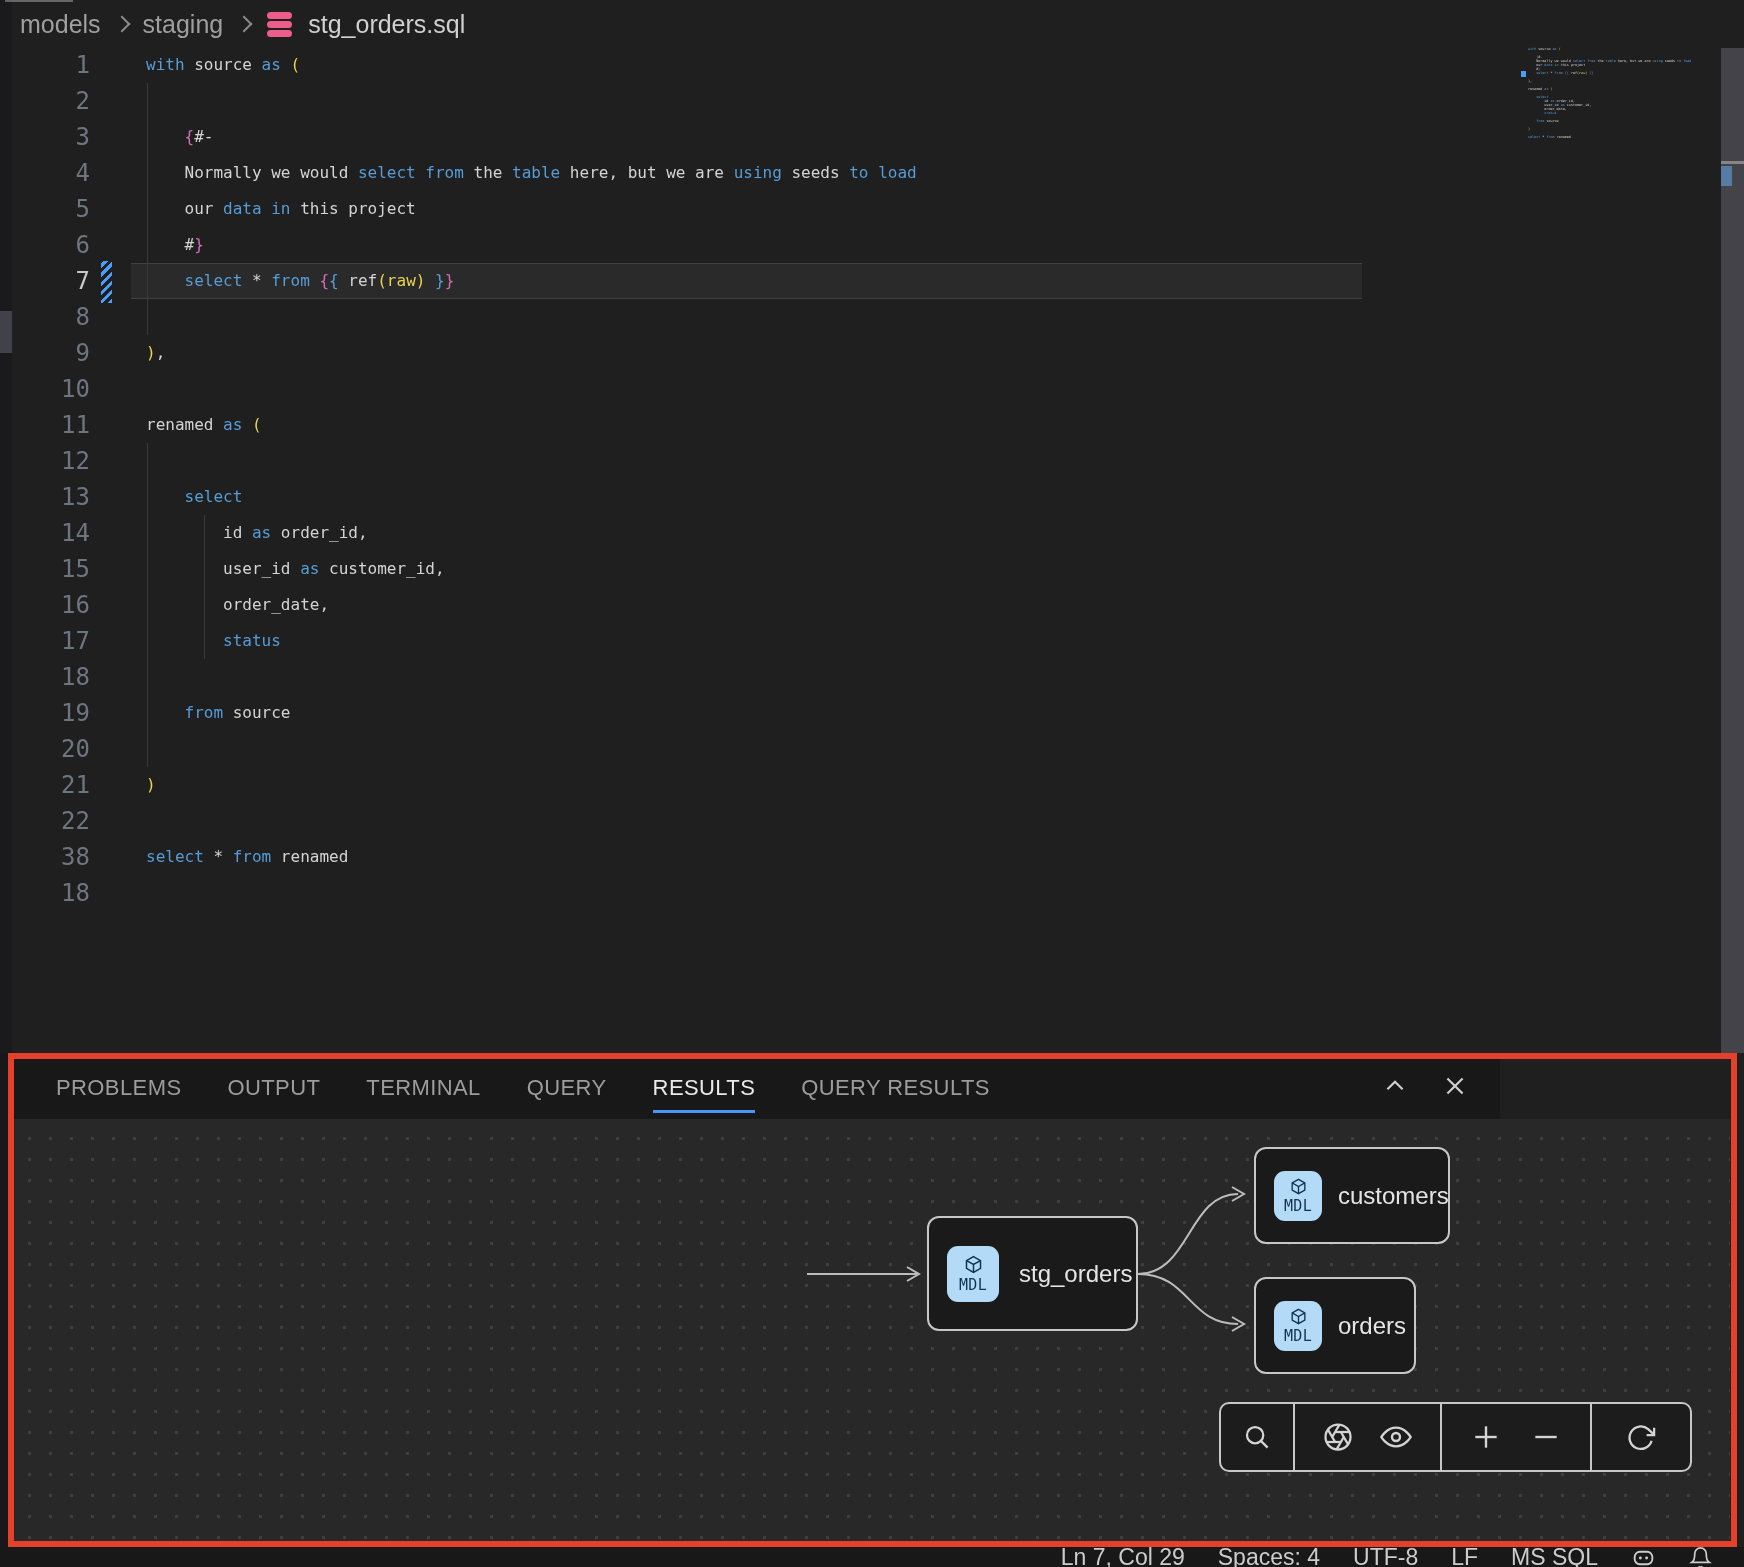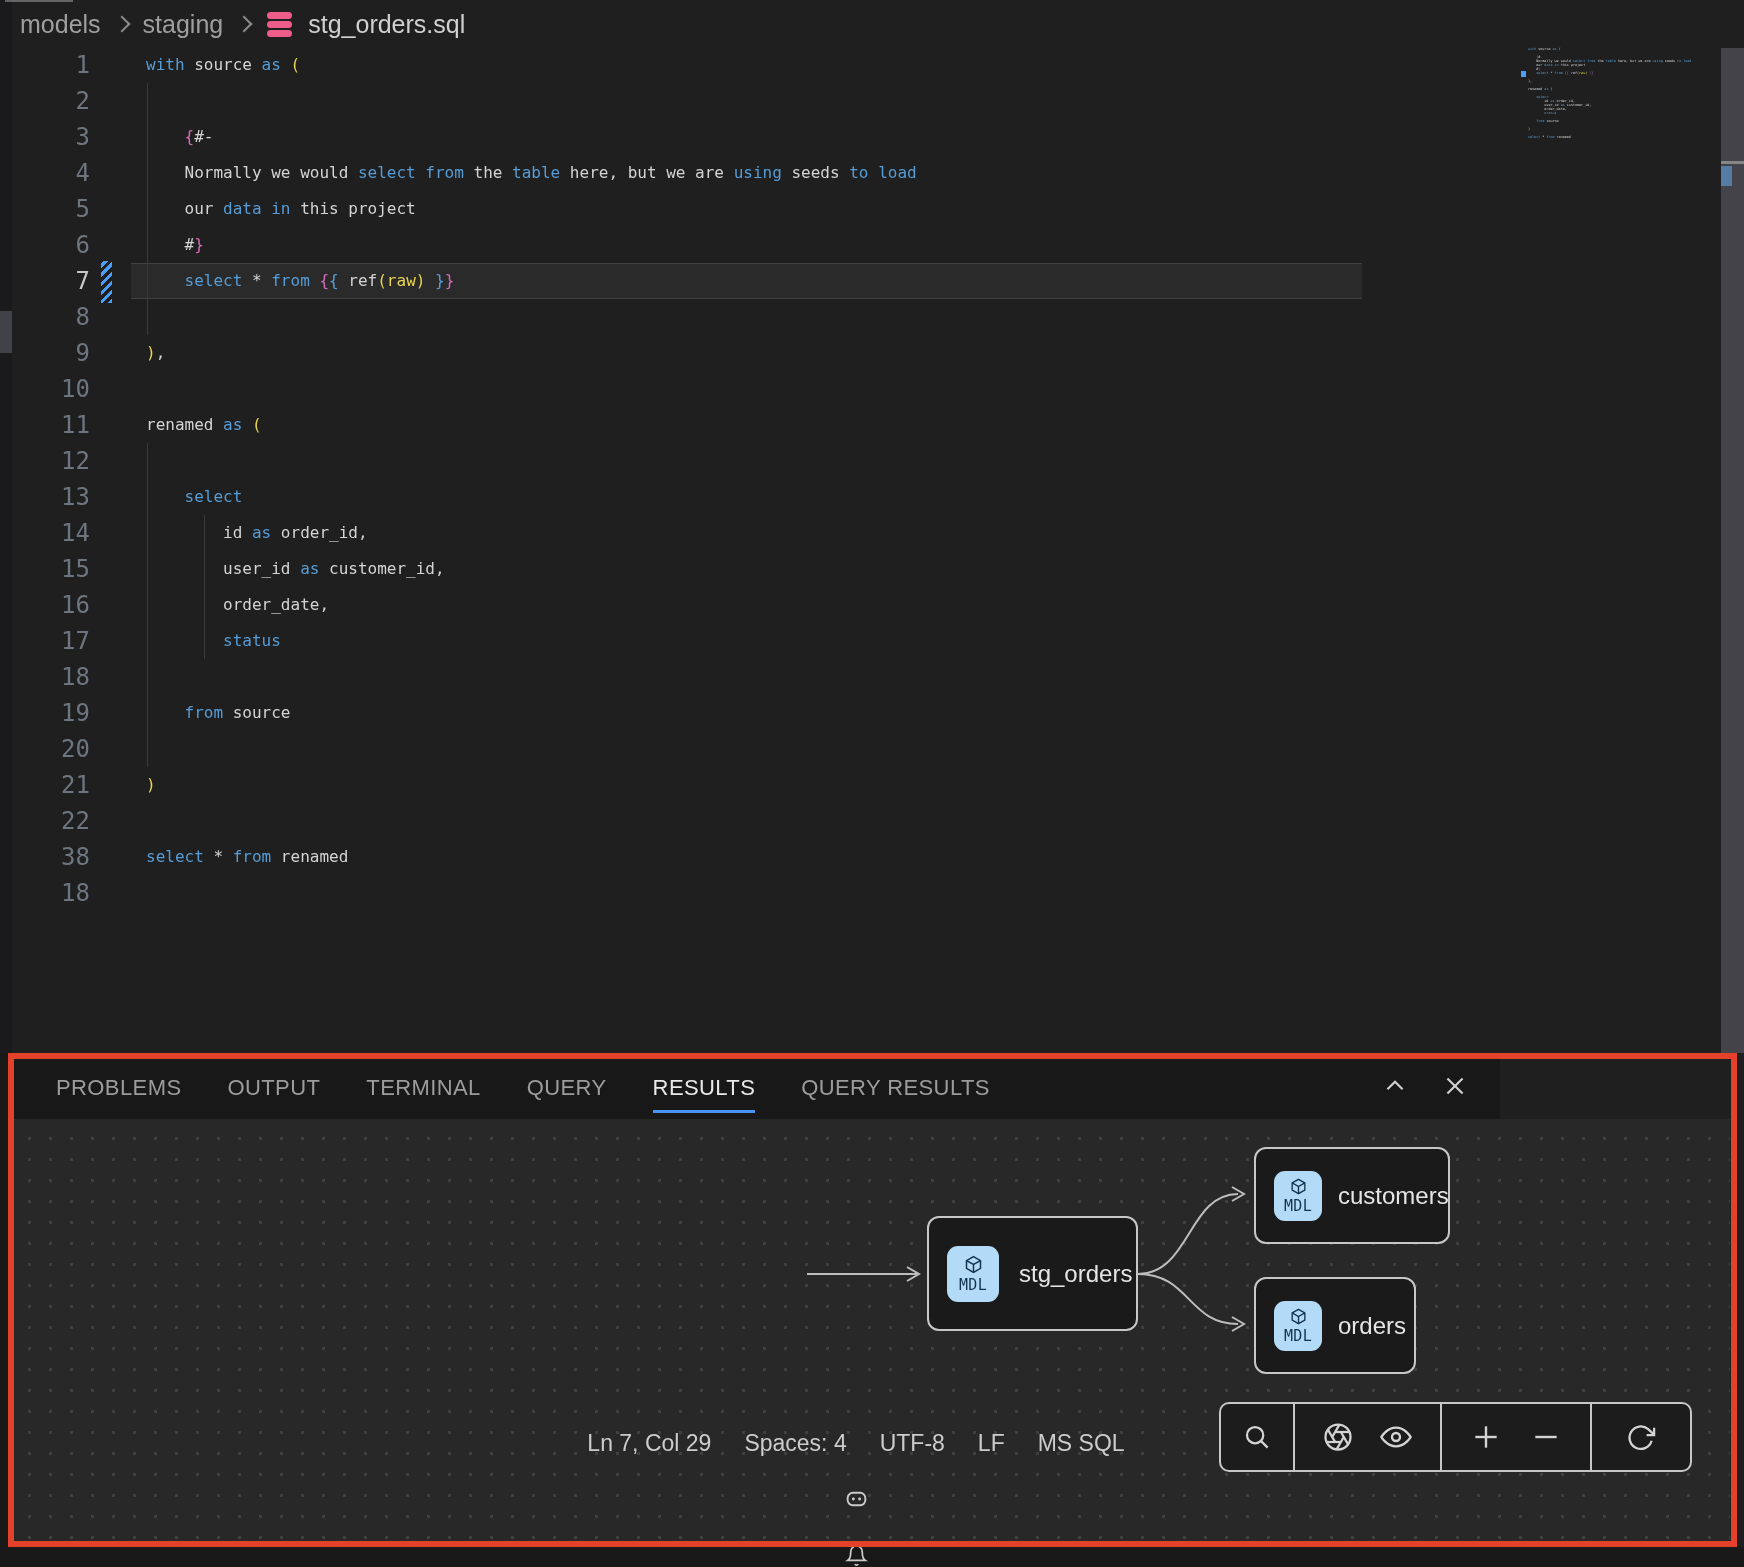--- a/index.html
+++ b/index.html
@@ -81,21 +81,21 @@
   .tb-cell:last-child{border-right:none;flex:1;}
   .tb-c1{width:72px;}.tb-c2{width:145px;}.tb-c3{width:148px;}
   .tb-btn{display:flex;align-items:center;justify-content:center;cursor:default;}
 
   #annotation{position:absolute;left:8px;top:1053px;width:1729px;height:494px;
               border:6px solid #e5402a;box-sizing:border-box;pointer-events:none;z-index:50;}
 
   
   #status-bar{position:absolute;left:0;top:1547px;width:1744px;height:20px;background:#181818;
               display:flex;justify-content:flex-end;align-items:center;gap:33px;
-              padding-right:32px;box-sizing:border-box;color:#cccccc;font-size:23px;line-height:20px;flex-direction:column;}
+              padding-right:32px;box-sizing:border-box;color:#cccccc;font-size:23px;line-height:20px;}
   #status-items{display:flex;gap:33px;align-items:center;}
   #status-bar svg{display:block;}
 </style>
 </head>
 <body>
 
 <div id="app">
 
   <div id="editor">
     <div id="left-strip"></div>

